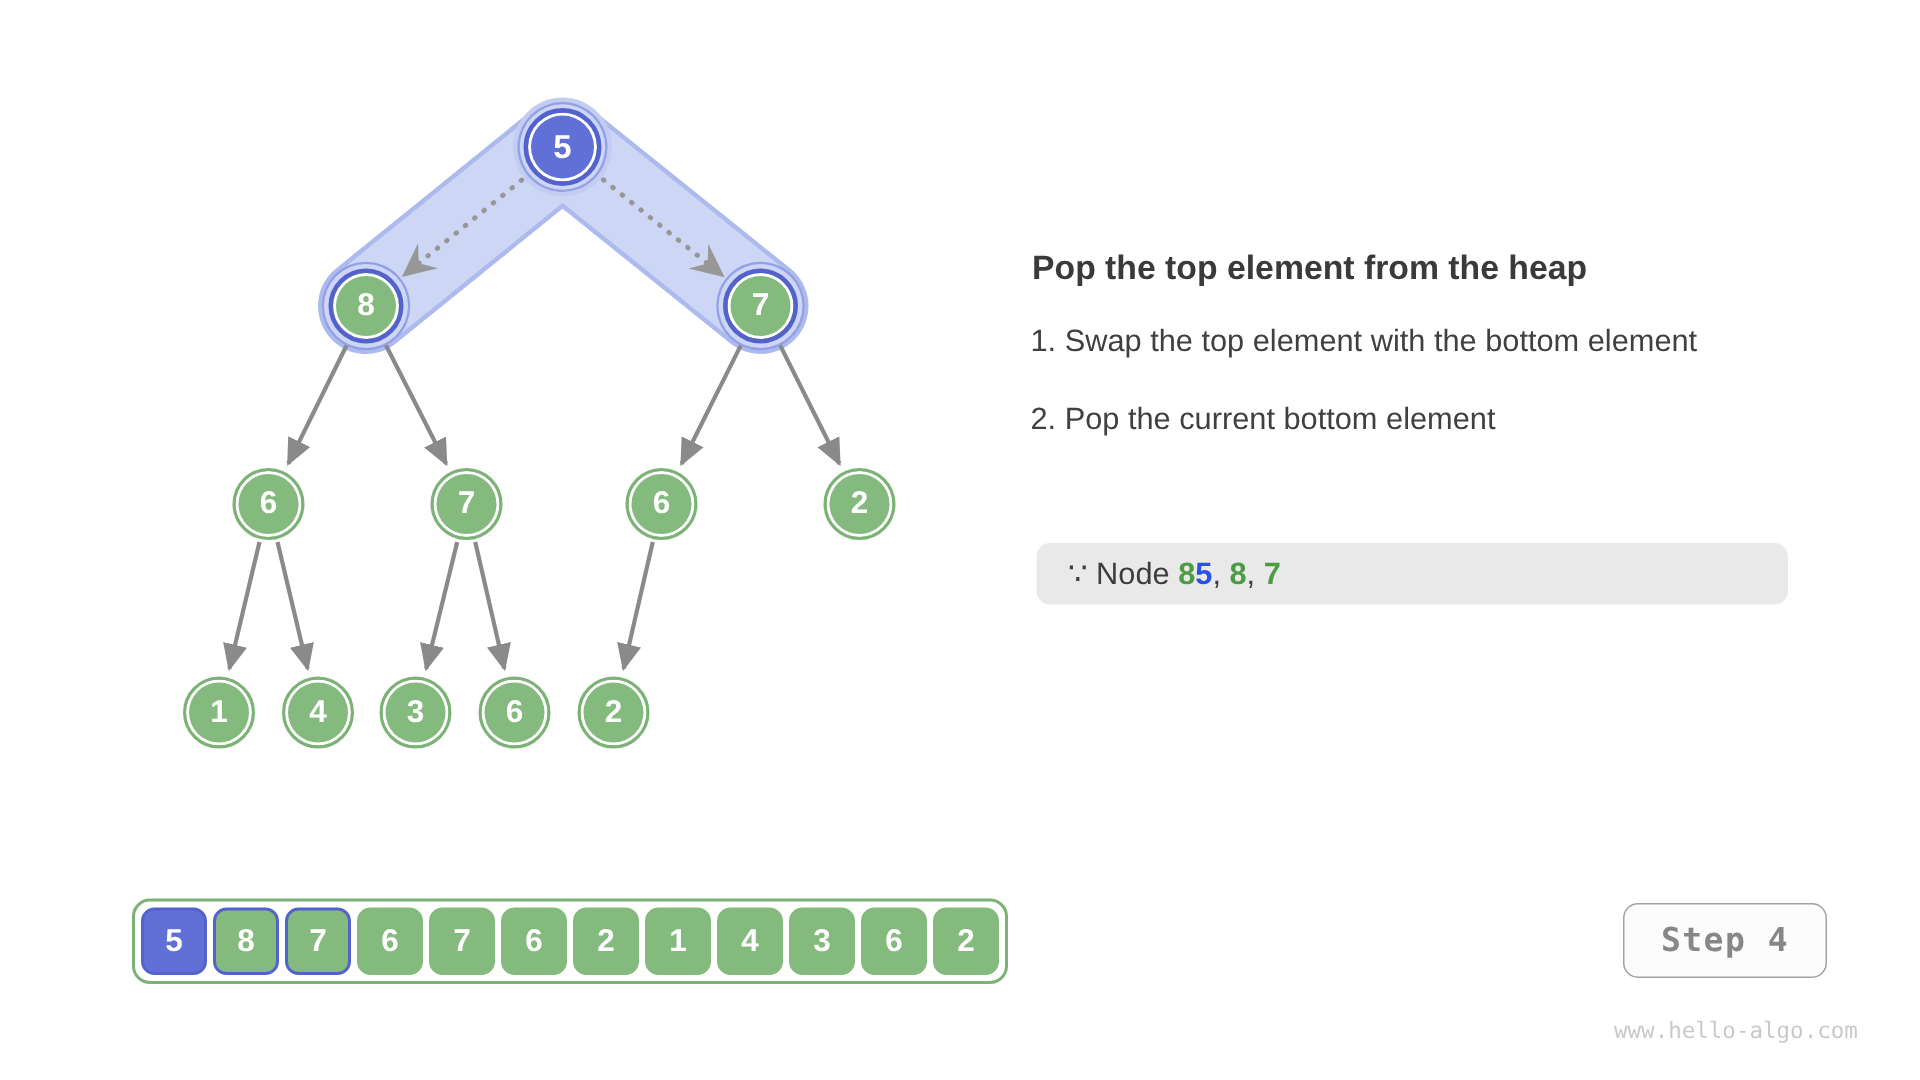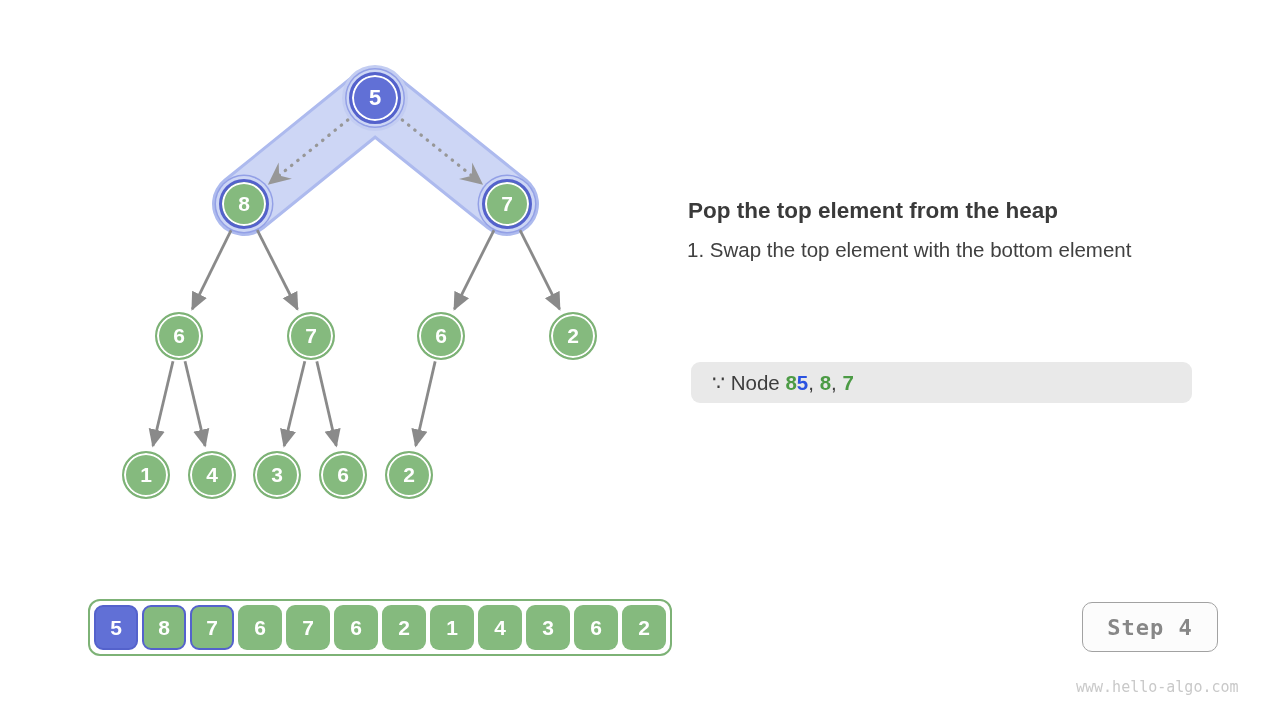--- a/index.html
+++ b/index.html
@@ -29,25 +29,25 @@
   }
   .node.green {
     width:48px; height:48px;
     background:var(--green-fill); border:2px solid var(--green-border);
     box-shadow: inset 0 0 0 2px #ffffff;
   }
 
   
   .panel-title {
     position:absolute; left:688px; top:166px;
-    font-size:22.5px; font-weight:bold; color:#3a3a3a;margin-top:32px;
+    font-size:22.5px; font-weight:bold; color:#3a3a3a;
   }
   .step-line {
     position:absolute; left:687px;
-    font-size:20.5px; color:#404040;margin-top:22px;
+    font-size:20.5px; color:#404040;
   }
   .step-line.s1 { top:216px; }
   .step-line.s2 { top:268px; }
   .step-line.s3 { top:320px; }
   .note {
     position:absolute; left:691px; top:362px; width:501px; height:41px;
     background:var(--note-bg); border-radius:9px; box-sizing:border-box;
     display:flex; align-items:center; padding-left:21px;
     font-size:20.5px; color:#3d3d3d; white-space:pre;text-align:right;
   }
@@ -134,20 +134,21 @@
       <div class="node green" style="left: 573px; top: 336px;">2</div>
       <div class="node green" style="left: 146px; top: 475px;">1</div>
       <div class="node green" style="left: 212px; top: 475px;">4</div>
       <div class="node green" style="left: 277px; top: 475px;">3</div>
       <div class="node green" style="left: 343px; top: 475px;">6</div>
       <div class="node green" style="left: 409px; top: 475px;">2</div>
     </div>
 
   <div class="panel-title">Pop the top element from the heap</div>
   <div class="step-line s1">1. Swap the top element with the bottom element</div>
+  <div class="step-line s2">2. Pop the current bottom element</div>
   <div class="note" id="note-box"><span>∵ Node </span><span class="seg-green">8</span><span class="seg-blue">5</span><span>, </span><span class="seg-green">8</span><span>, </span><span class="seg-green">7</span></div>
 
   <div class="array" id="array-row">
       <div class="cell blue">5</div>
       <div class="cell green-blue">8</div>
       <div class="cell green-blue">7</div>
       <div class="cell green">6</div>
       <div class="cell green">7</div>
       <div class="cell green">6</div>
       <div class="cell green">2</div>

